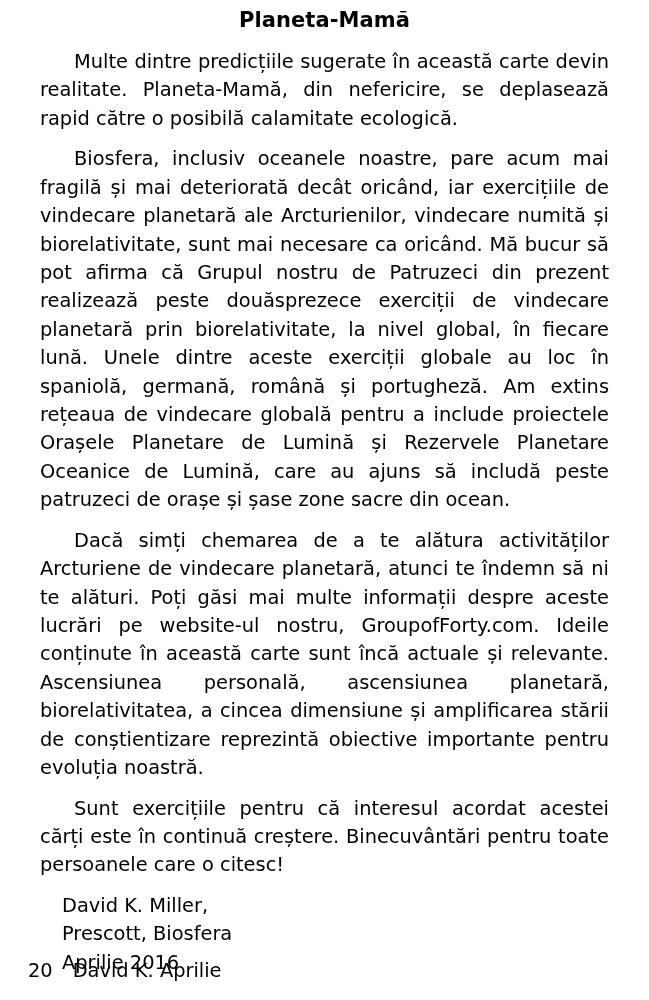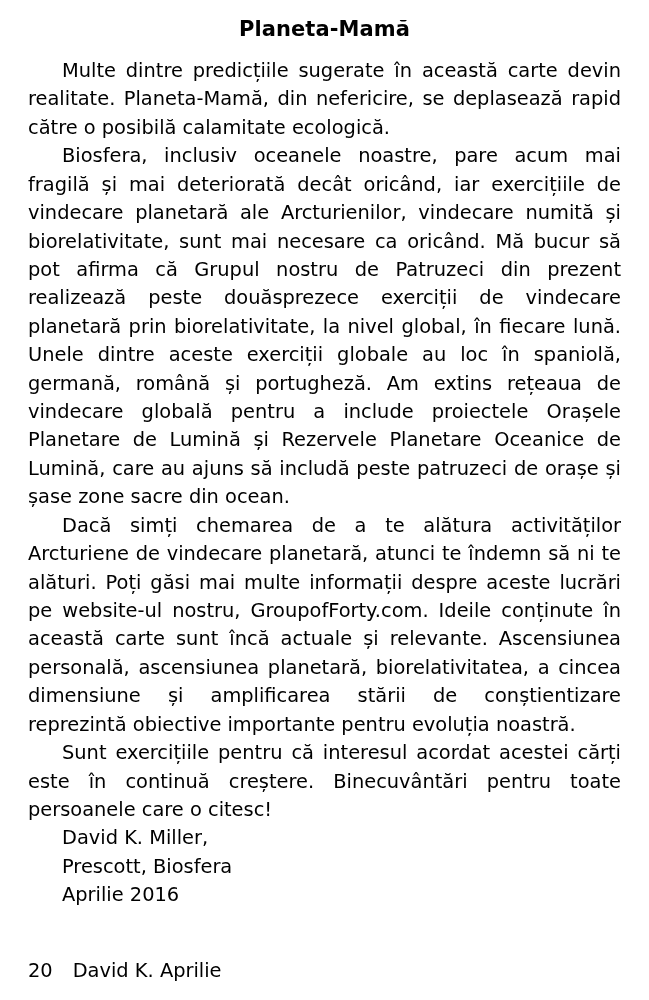--- a/index.html
+++ b/index.html
@@ -15,32 +15,32 @@
     position: relative;
     overflow: hidden;
   }
   .page {
     position: absolute;
     left: 0;
     top: 0;
     width: 649px;
     height: 1000px;
     box-sizing: border-box;
-    padding: 9px 28px;
+    padding: 0 28px;
   }
   .chapter-title {
     text-align: center;
     font-size: 21px;
     font-weight: bold;
     letter-spacing: 0.1px;
     margin: 8px 0 16px 0;
     font-family: "DejaVu Sans", sans-serif;
   }
   .body-text p {
-    margin: 0;
+    margin: 12px;
     font-size: 19.4px;
     line-height: 1.465;
     text-align: justify;
     text-justify: inter-word;
     text-indent: 34px;
     font-family: "DejaVu Sans", sans-serif;
     hyphens: manual;
   }
   .body-text p.last-para {
     text-align: justify;

